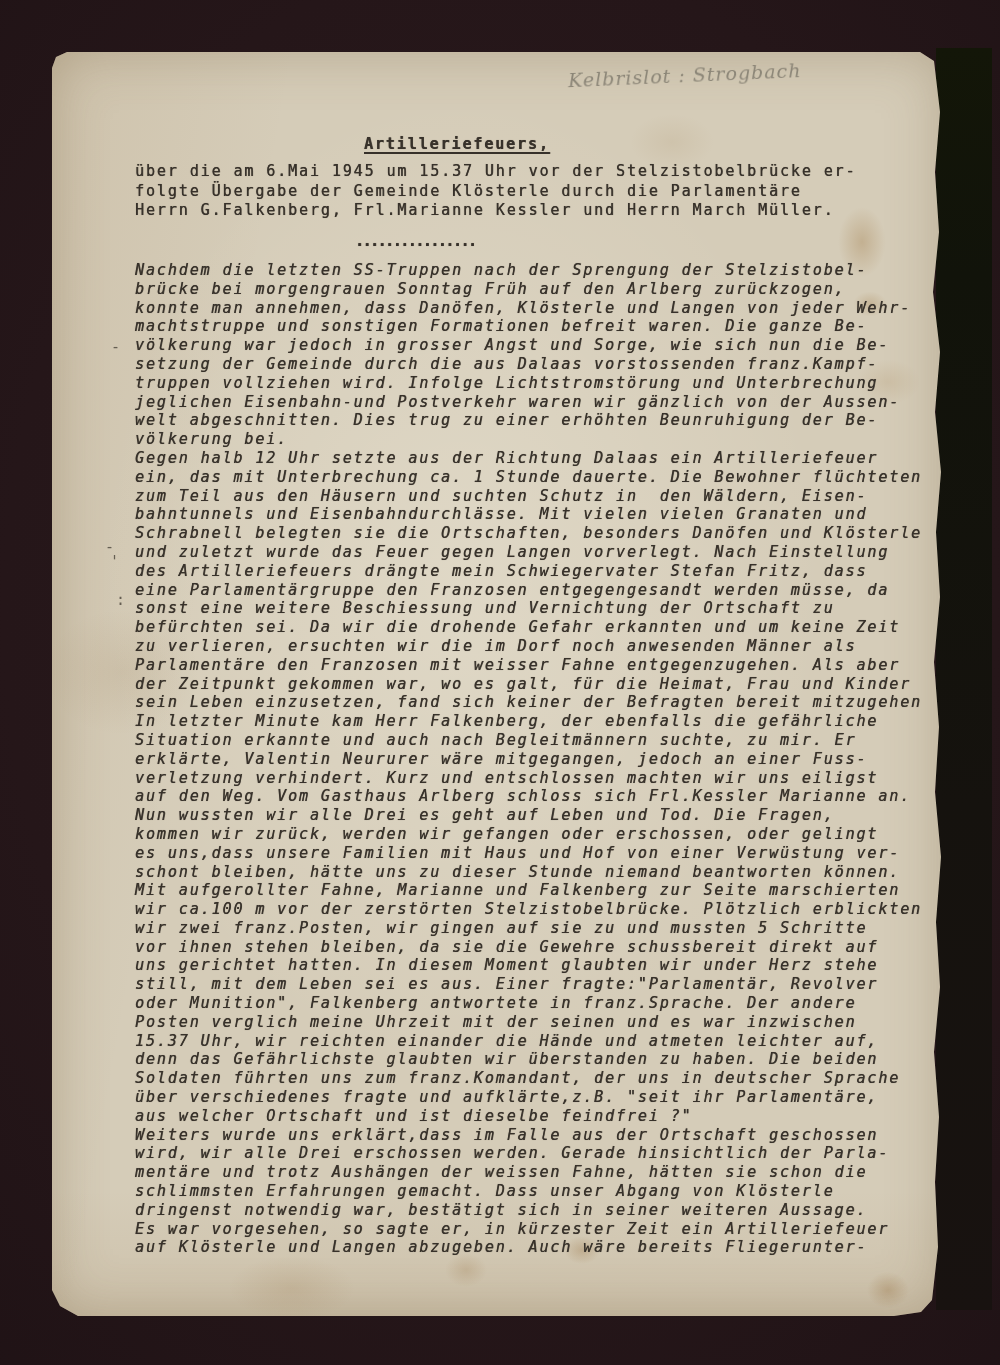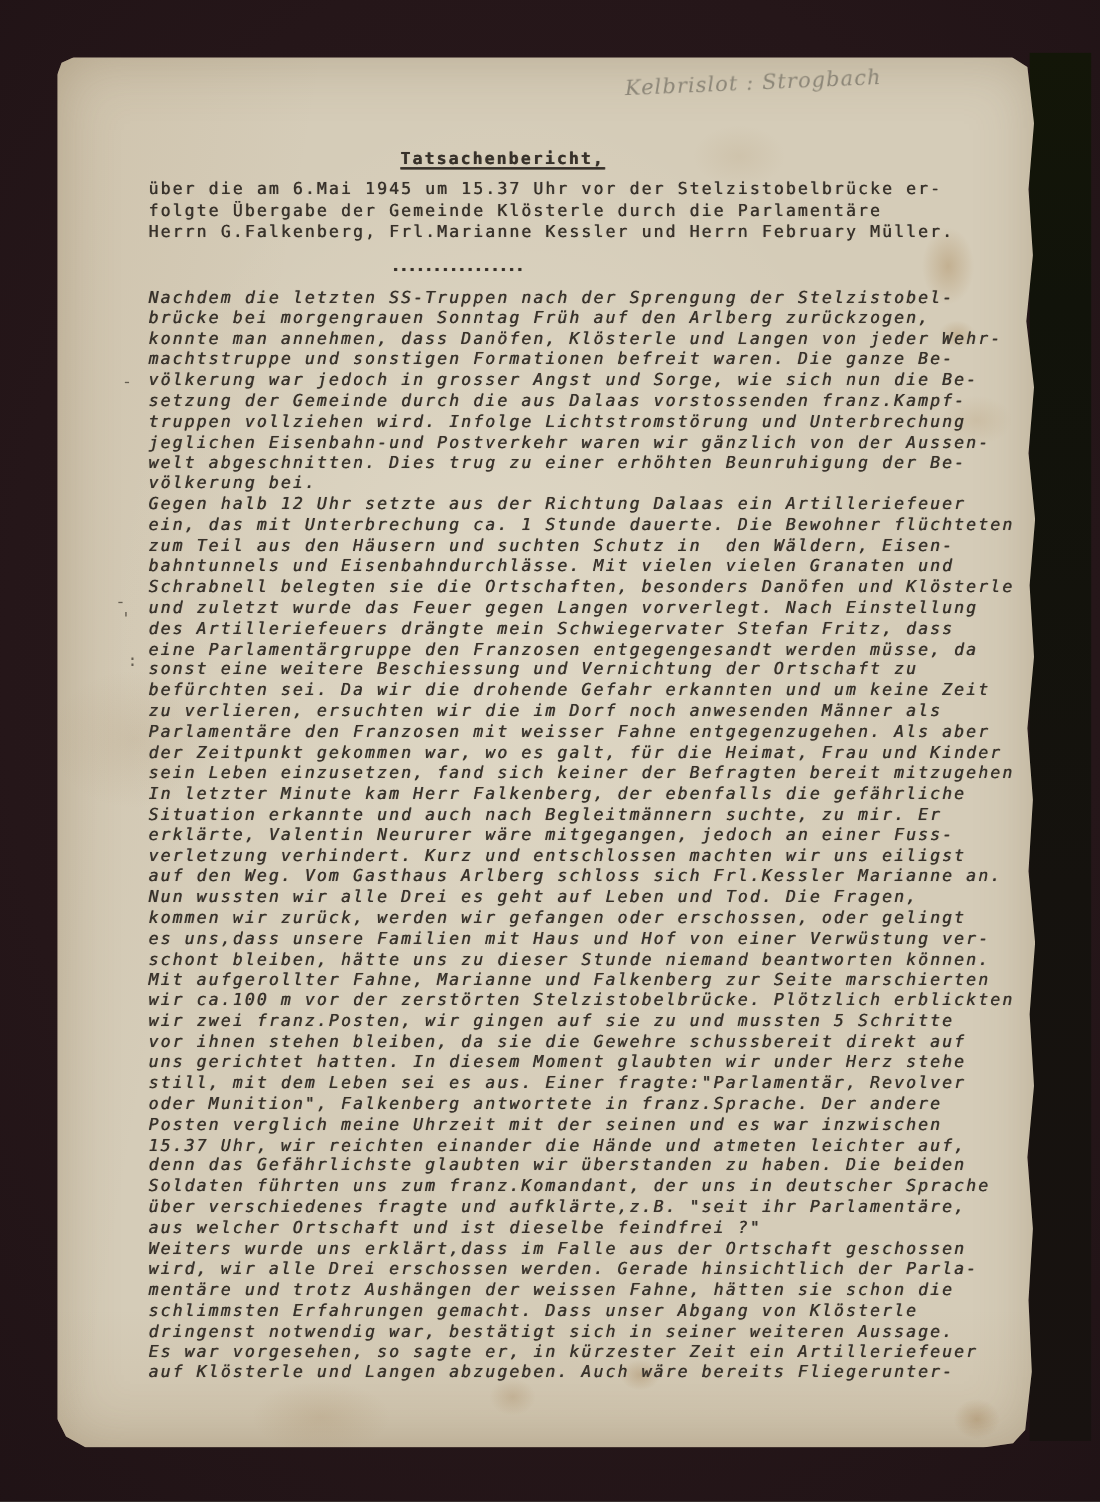--- a/index.html
+++ b/index.html
@@ -73,25 +73,25 @@
 </head>
 <body>
 
 <div class="canvas">
   <div class="edge-strip"></div>
 
   <div class="paper">
 
     <div class="annotation">Kelbrislot : Strogbach</div>
 
-    <div class="typed title">Tatsachenbericht,</div>
+    <div class="typed title">Artilleriefeuers,</div>
 
     <div class="typed intro">über die am 6.Mai 1945 um 15.37 Uhr vor der Stelzistobelbrücke er-
 folgte Übergabe der Gemeinde Klösterle durch die Parlamentäre
-Herrn G.Falkenberg, Frl.Marianne Kessler und Herrn February Müller.</div>
+Herrn G.Falkenberg, Frl.Marianne Kessler und Herrn March Müller.</div>
 
     <div class="typed dots">................</div>
 
     <div class="typed body-text">Nachdem die letzten SS-Truppen nach der Sprengung der Stelzistobel-
 brücke bei morgengrauen Sonntag Früh auf den Arlberg zurückzogen,
 konnte man annehmen, dass Danöfen, Klösterle und Langen von jeder Wehr-
 machtstruppe und sonstigen Formationen befreit waren. Die ganze Be-
 völkerung war jedoch in grosser Angst und Sorge, wie sich nun die Be-
 setzung der Gemeinde durch die aus Dalaas vorstossenden franz.Kampf-
 truppen vollziehen wird. Infolge Lichtstromstörung und Unterbrechung

